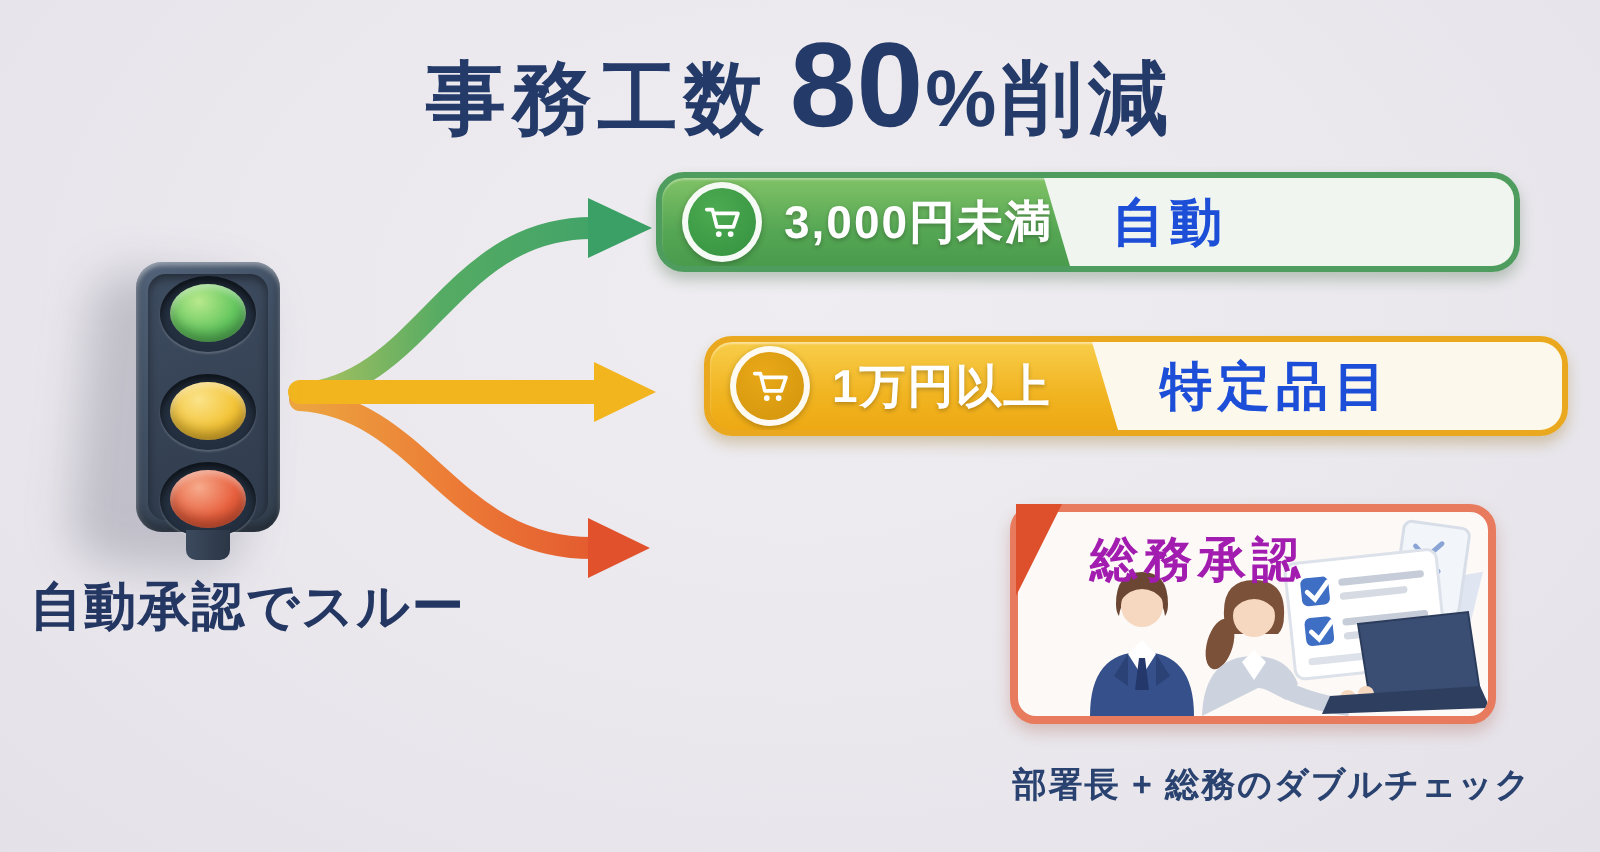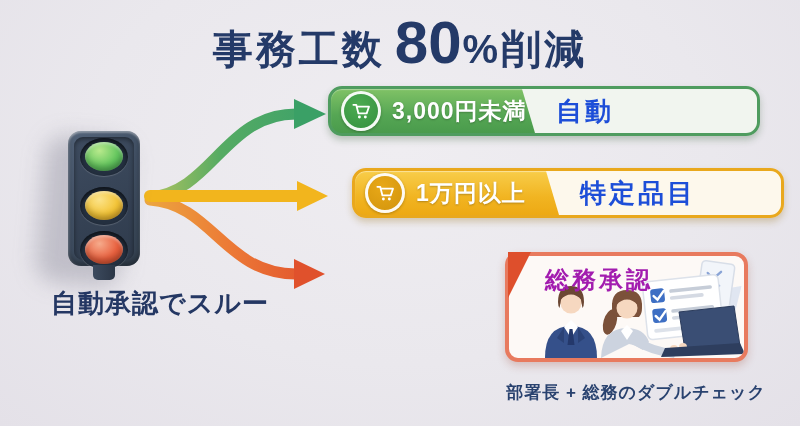--- a/index.html
+++ b/index.html
@@ -49,21 +49,21 @@
   .bulb { position:absolute; width:38px; height:29px; left:17px; border-radius:50%;
     box-shadow: inset 0 -4px 6px rgba(0,0,0,.28), inset 0 2px 3px rgba(255,255,255,.45); }
   .socket.s1 { top:7px; }  .bulb.b1 { top:11px;
     background:radial-gradient(ellipse at 38% 30%, #b8e98c 0%, #65c75f 55%, #3f9e4c 100%); }
   .socket.s2 { top:56px; } .bulb.b2 { top:60px;
     background:radial-gradient(ellipse at 38% 30%, #fbe38a 0%, #f3c437 55%, #d79c1e 100%); }
   .socket.s3 { top:100px; } .bulb.b3 { top:104px;
     background:radial-gradient(ellipse at 38% 30%, #f6ab8c 0%, #e8603e 55%, #cc4526 100%); }
 
   .tl-caption {
-    position:absolute; left:15px; top:286px; width:290px; text-align:center;
+    position:absolute; left:15px; top:286px; width:290px; 
     font-size:26px; font-weight:bold; color:#243763; letter-spacing:1px; white-space:nowrap;
   }
 
   
   .arrows { position:absolute; left:0; top:0; width:800px; height:426px; pointer-events:none; }
 
   
   .row {
     position:absolute; left:328px; width:432px; height:50px;
     border-radius:14px; overflow:hidden; display:flex; align-items:center;

